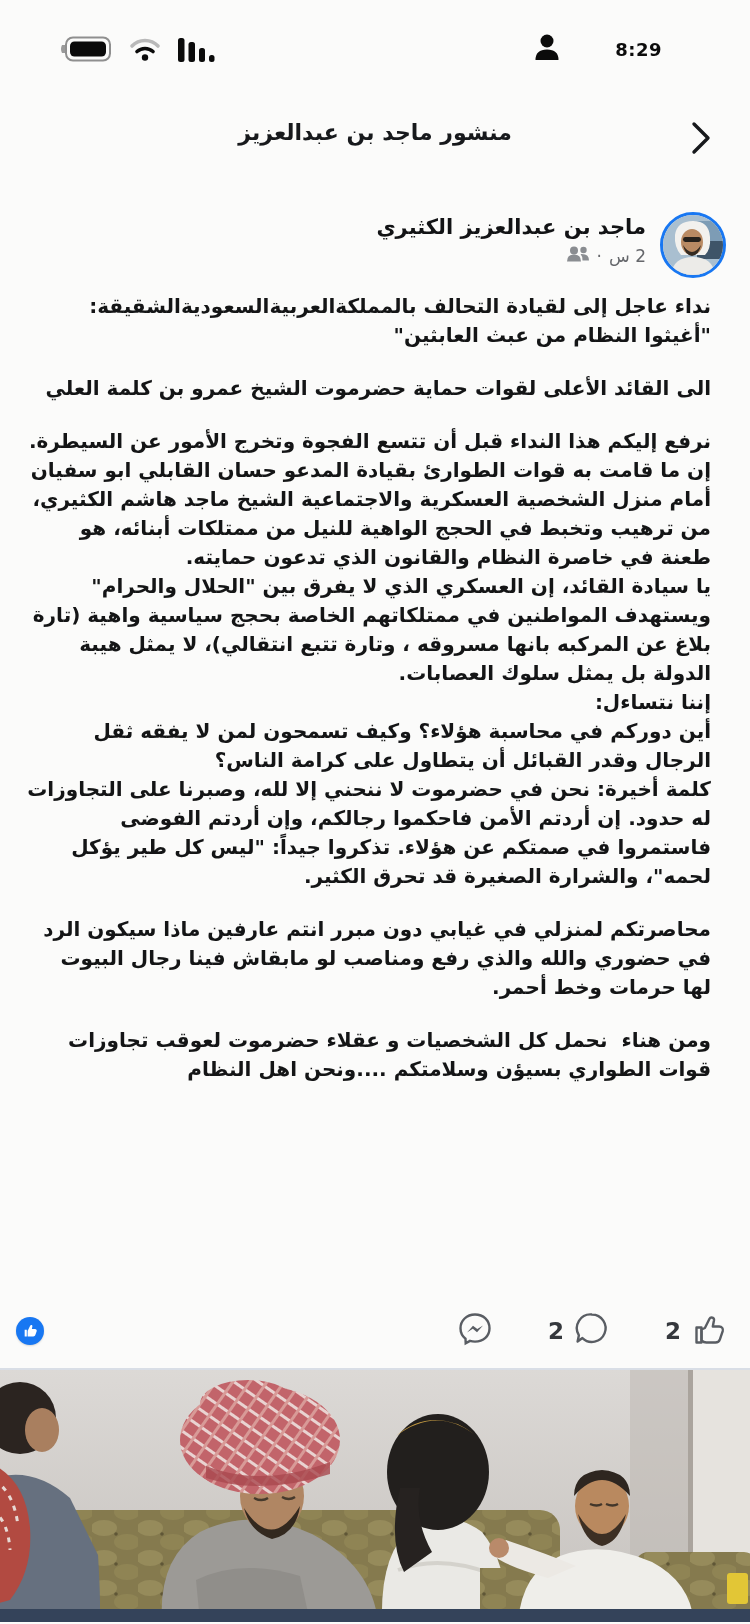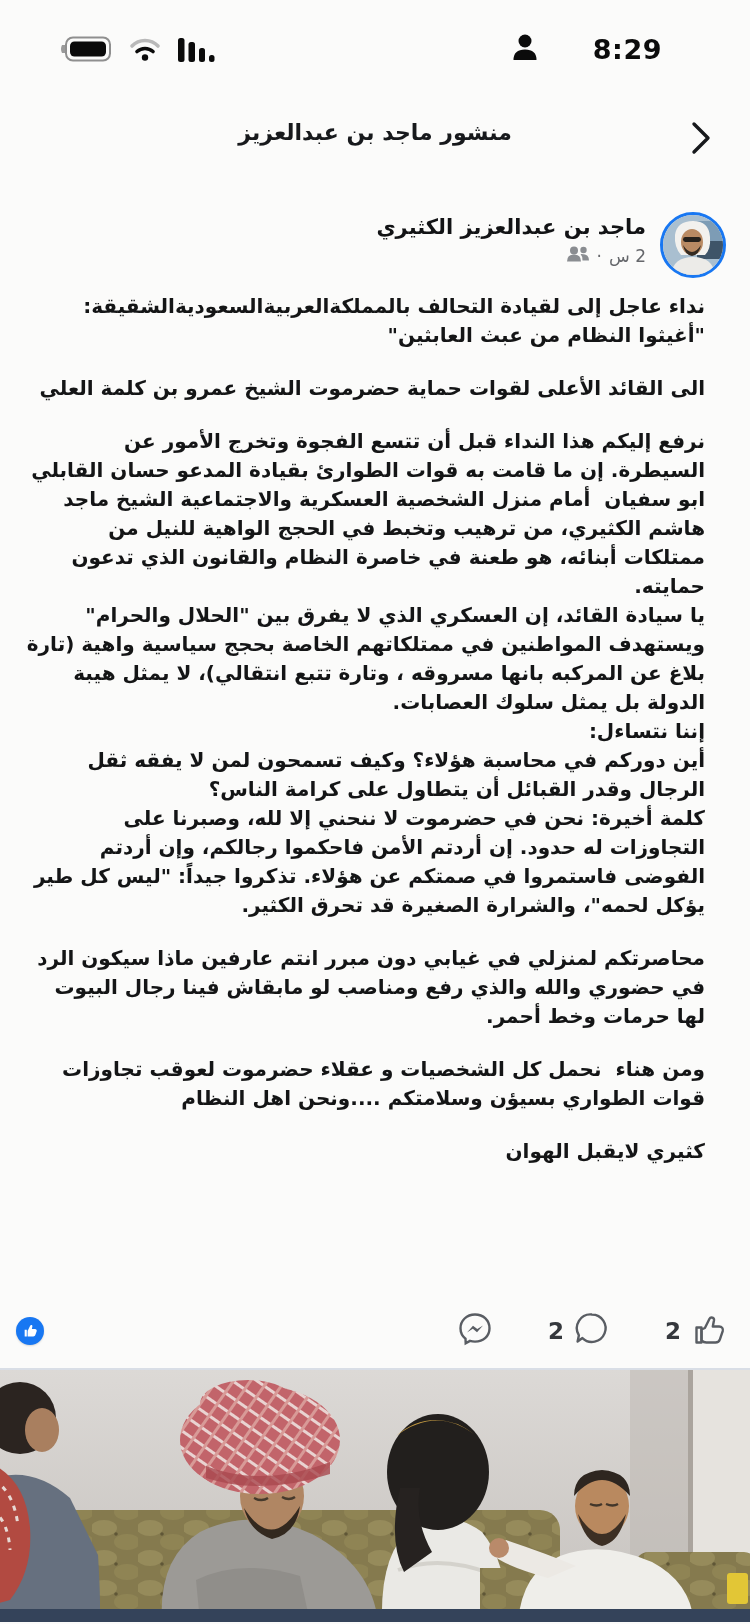--- a/index.html
+++ b/index.html
@@ -8,21 +8,21 @@
     background:#fbfbfa;
     font-family:"DejaVu Sans", sans-serif;
     color:#151617;
   }
   .screen{position:relative;width:750px;height:1624px;}
 
   
   .status-bar{position:absolute;top:0;left:0;right:0;height:90px;direction:ltr;}
   .sb-left{position:absolute;left:60px;top:36px;display:flex;align-items:center;gap:16px;}
   .sb-right{position:absolute;right:88px;top:32px;display:flex;align-items:center;gap:7px;direction:ltr;}
-  .sb-time{font-size:27px;font-weight:bold;color:#0c0c0c;letter-spacing:.5px;margin-left:48px;}
+  .sb-time{font-size:18px;font-weight:bold;color:#0c0c0c;letter-spacing:.5px;margin-left:48px;}
 
   
   .nav-header{position:absolute;top:96px;left:0;right:0;height:84px;}
   .nav-title{
     position:absolute;left:0;right:0;top:24px;text-align:center;
     font-size:22px;font-weight:bold;color:#17191c;
   }
   .back-btn{
     position:absolute;right:24px;top:16px;width:52px;height:52px;
     background:none;border:none;padding:6px;cursor:pointer;
@@ -40,21 +40,21 @@
   .author{font-size:21px;font-weight:bold;color:#121315;line-height:1.25;cursor:pointer;margin-left:43px;}
   .meta{display:flex;align-items:center;gap:7px;margin-top:5px;color:#65676b;font-size:17px;}
   .meta .dot{color:#65676b;}
 
   
   .post-body{
     position:absolute;top:292px;right:29px;left:26px;
     font-size:20px;font-weight:bold;line-height:29px;color:#141516;
     text-align:right;
   }
-  .post-body p{margin:0 16px 24px 0;white-space:pre-wrap;}
+  .post-body p{margin:0 10px 24px 0;white-space:pre-wrap;}
   .post-body p:last-child{margin-bottom:0;}
 
   
   .engage{
     position:absolute;top:1303px;left:0;right:0;height:56px;
     direction:ltr;display:flex;align-items:center;justify-content:space-between;
     padding:0 20px 0 16px;box-sizing:border-box;
   }
   .like-badge{
     width:28px;height:28px;border-radius:50%;background:#1877f2;
@@ -158,21 +158,20 @@
   <div class="post-body">
     <p>نداء عاجل إلى لقيادة التحالف بالمملكةالعربيةالسعوديةالشقيقة: "أغيثوا النظام من عبث العابثين"</p>
     <p>الى القائد الأعلى لقوات حماية حضرموت الشيخ عمرو بن كلمة العلي</p>
     <p>نرفع إليكم هذا النداء قبل أن تتسع الفجوة وتخرج الأمور عن السيطرة. إن ما قامت به قوات الطوارئ بقيادة المدعو حسان القابلي ابو سفيان  أمام منزل الشخصية العسكرية والاجتماعية الشيخ ماجد هاشم الكثيري، من ترهيب وتخبط في الحجج الواهية للنيل من ممتلكات أبنائه، هو طعنة في خاصرة النظام والقانون الذي تدعون حمايته.
 يا سيادة القائد، إن العسكري الذي لا يفرق بين "الحلال والحرام" ويستهدف المواطنين في ممتلكاتهم الخاصة بحجج سياسية واهية (تارة بلاغ عن المركبه بانها مسروقه ، وتارة تتبع انتقالي)، لا يمثل هيبة الدولة بل يمثل سلوك العصابات.
 إننا نتساءل:
 أين دوركم في محاسبة هؤلاء؟ وكيف تسمحون لمن لا يفقه ثقل الرجال وقدر القبائل أن يتطاول على كرامة الناس؟
 كلمة أخيرة: نحن في حضرموت لا ننحني إلا لله، وصبرنا على التجاوزات له حدود. إن أردتم الأمن فاحكموا رجالكم، وإن أردتم الفوضى فاستمروا في صمتكم عن هؤلاء. تذكروا جيداً: "ليس كل طير يؤكل لحمه"، والشرارة الصغيرة قد تحرق الكثير.</p>
     <p>محاصرتكم لمنزلي في غيابي دون مبرر انتم عارفين ماذا سيكون الرد في حضوري والله والذي رفع ومناصب لو مابقاش فينا رجال البيوت لها حرمات وخط أحمر.</p>
     <p>ومن هناء  نحمل كل الشخصيات و عقلاء حضرموت لعوقب تجاوزات قوات الطواري بسيؤن وسلامتكم ....ونحن اهل النظام</p>
-    <p>كثيري لايقبل الهوان</p>
   </div>
 
   <div class="engage">
     <div class="like-badge">
       <svg width="16" height="16" viewBox="0 0 24 24">
         <path d="M4 10.2h3.2v10H4zM8.4 20.2h8.6c1.5 0 2.5-.7 3-2.1l2-5.7c.6-1.9-.6-3.4-2.6-3.4h-4.6l.8-4.2c.3-1.9-2.3-2.8-3.2-1l-3.3 6.6-.7 1.2z" fill="#ffffff"></path>
       </svg>
     </div>
     <div class="engage-right">
       <div class="engage-group">

